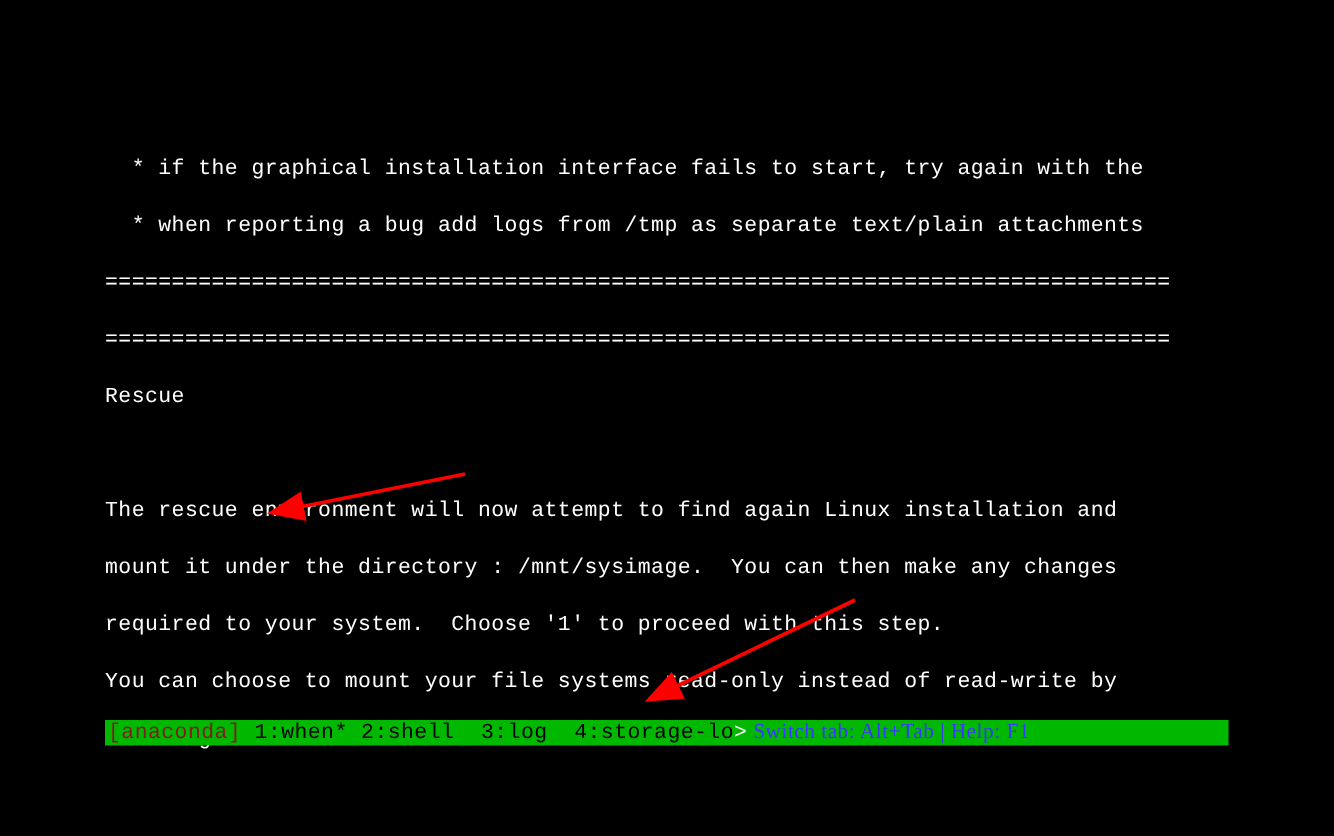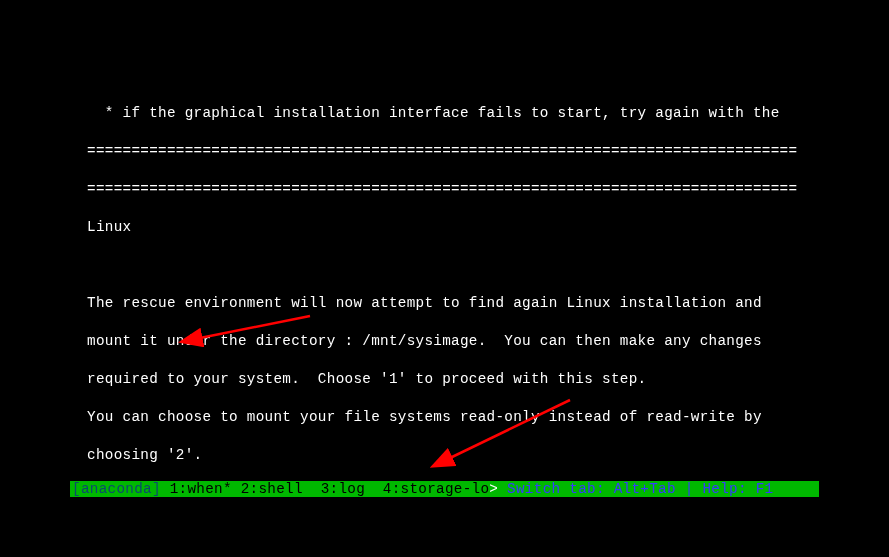--- a/index.html
+++ b/index.html
@@ -19,59 +19,60 @@
       position: relative;
     }
     .terminal {
       padding: 85px 70px 0 70px;
       line-height: 1.33;
       white-space: pre;
       letter-spacing: 0.3px;
     }
     .line {
       white-space: pre;
-      margin-left: 17px;
     }
     .statusbar {
       position: absolute;
       left: 70px;
       right: 70px;
       bottom: 60px;
       background: #00b800;
       color: #000;
       font-family: 'Courier New', monospace;
       font-size: 14.3px;
       padding: 0 2px;
       letter-spacing: 0.3px;
       white-space: pre;
     }
     .statusbar .yellow {
-      color: #0c4a6e;
+      color: #7f1d1d;
     }
     .statusbar .blue {
       color: #3838ff;
+      font-family: Liberation Serif, serif;
     }
     .statusbar .white {
       color: #fff;
     }
     .arrow-overlay {
       position: absolute;
       top: 0;
       left: 0;
       pointer-events: none;
     }
   </style>
 </head>
 <body>
 
 <div class="terminal">
 <div class="line">  * if the graphical installation interface fails to start, try again with the</div>
+<div class="line">  * when reporting a bug add logs from /tmp as separate text/plain attachments</div>
 <div class="line">================================================================================</div>
 <div class="line">================================================================================</div>
-<div class="line">Linux</div>
+<div class="line">Rescue</div>
 <div class="line"> </div>
 <div class="line">The rescue environment will now attempt to find again Linux installation and</div>
 <div class="line">mount it under the directory : /mnt/sysimage.  You can then make any changes</div>
 <div class="line">required to your system.  Choose '1' to proceed with this step.</div>
 <div class="line">You can choose to mount your file systems read-only instead of read-write by</div>
 <div class="line">choosing '2'.</div>
 
 
 
 

